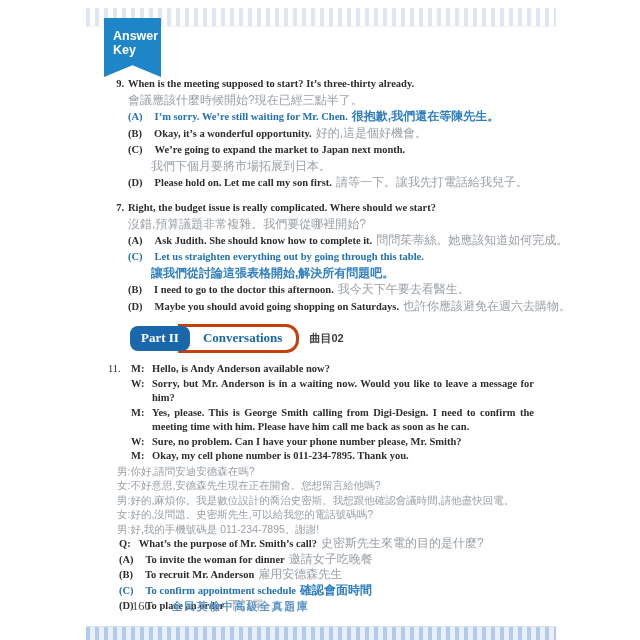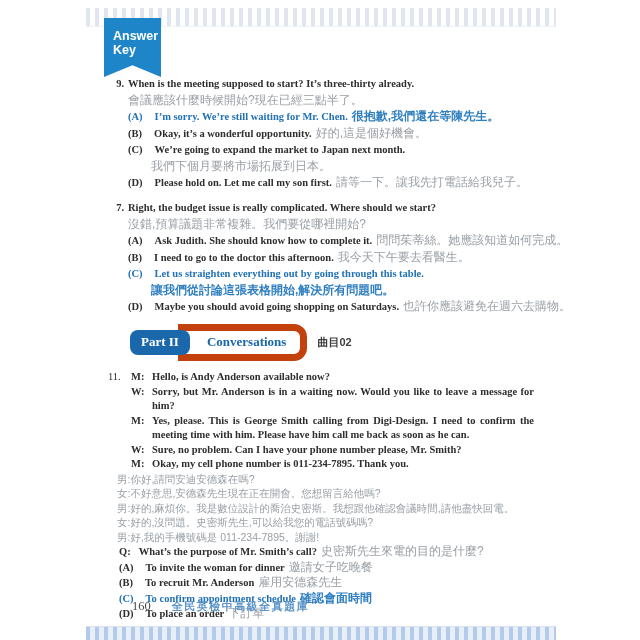--- a/index.html
+++ b/index.html
@@ -51,21 +51,21 @@
   .correct .optlabel, .correct .opten { color:#2171b5; }
   .correct .zh { color:#2f7fc0; font-weight:bold; }
 
   
   .part-header { display:flex; align-items:center; margin:8px 0 9px 22px; }
   .part-badge {
     background:#1a67ab; color:#ffffff; font-weight:bold; font-size:13px;
     padding:4px 11px 5px 11px; border-radius:8px; position:relative; z-index:2;
   }
   .section-pill {
-    border:7px solid #c2410c; color:#1a67ab; font-weight:bold; font-size:13px;
+    border:3px solid #c2410c; color:#1a67ab; font-weight:bold; font-size:13px;
     padding:3px 14px 4px 22px; border-radius:0 13px 13px 0; margin-left:-12px;
     background:#ffffff; z-index:1;
   }
   .track {
     margin-left:10px; font-family:"Liberation Sans", sans-serif;
     font-size:11px; color:#3d3d3d; font-weight:bold;
   }
 
   
   .conv { font-size:10.5px; line-height:14.5px; }
@@ -129,26 +129,26 @@
 
   <div class="question">
     <div class="qrow">
       <span class="qnum">7.</span>
       <div class="qbody">
         <div class="prompt-en">Right, the budget issue is really complicated. Where should we start?</div>
         <div class="zh">沒錯,預算議題非常複雜。我們要從哪裡開始?</div>
         <div class="opt">
           <div class="opt-line"><span class="optlabel">(A)</span><span class="opten">Ask Judith. She should know how to complete it.</span><span class="zh">問問茱蒂絲。她應該知道如何完成。</span></div>
         </div>
-        <div class="opt">
-          <div class="opt-line"><span class="optlabel">(B)</span><span class="opten">I need to go to the doctor this afternoon.</span><span class="zh">我今天下午要去看醫生。</span></div>
-        </div>
         <div class="opt correct">
           <div class="opt-line"><span class="optlabel">(C)</span><span class="opten">Let us straighten everything out by going through this table.</span></div>
           <div class="zh zh-block">讓我們從討論這張表格開始,解決所有問題吧。</div>
+        </div>
+        <div class="opt">
+          <div class="opt-line"><span class="optlabel">(B)</span><span class="opten">I need to go to the doctor this afternoon.</span><span class="zh">我今天下午要去看醫生。</span></div>
         </div>
         <div class="opt">
           <div class="opt-line"><span class="optlabel">(D)</span><span class="opten">Maybe you should avoid going shopping on Saturdays.</span><span class="zh">也許你應該避免在週六去購物。</span></div>
         </div>
       </div>
     </div>
   </div>
 
   <div class="part-header">
     <span class="part-badge">Part II</span>

